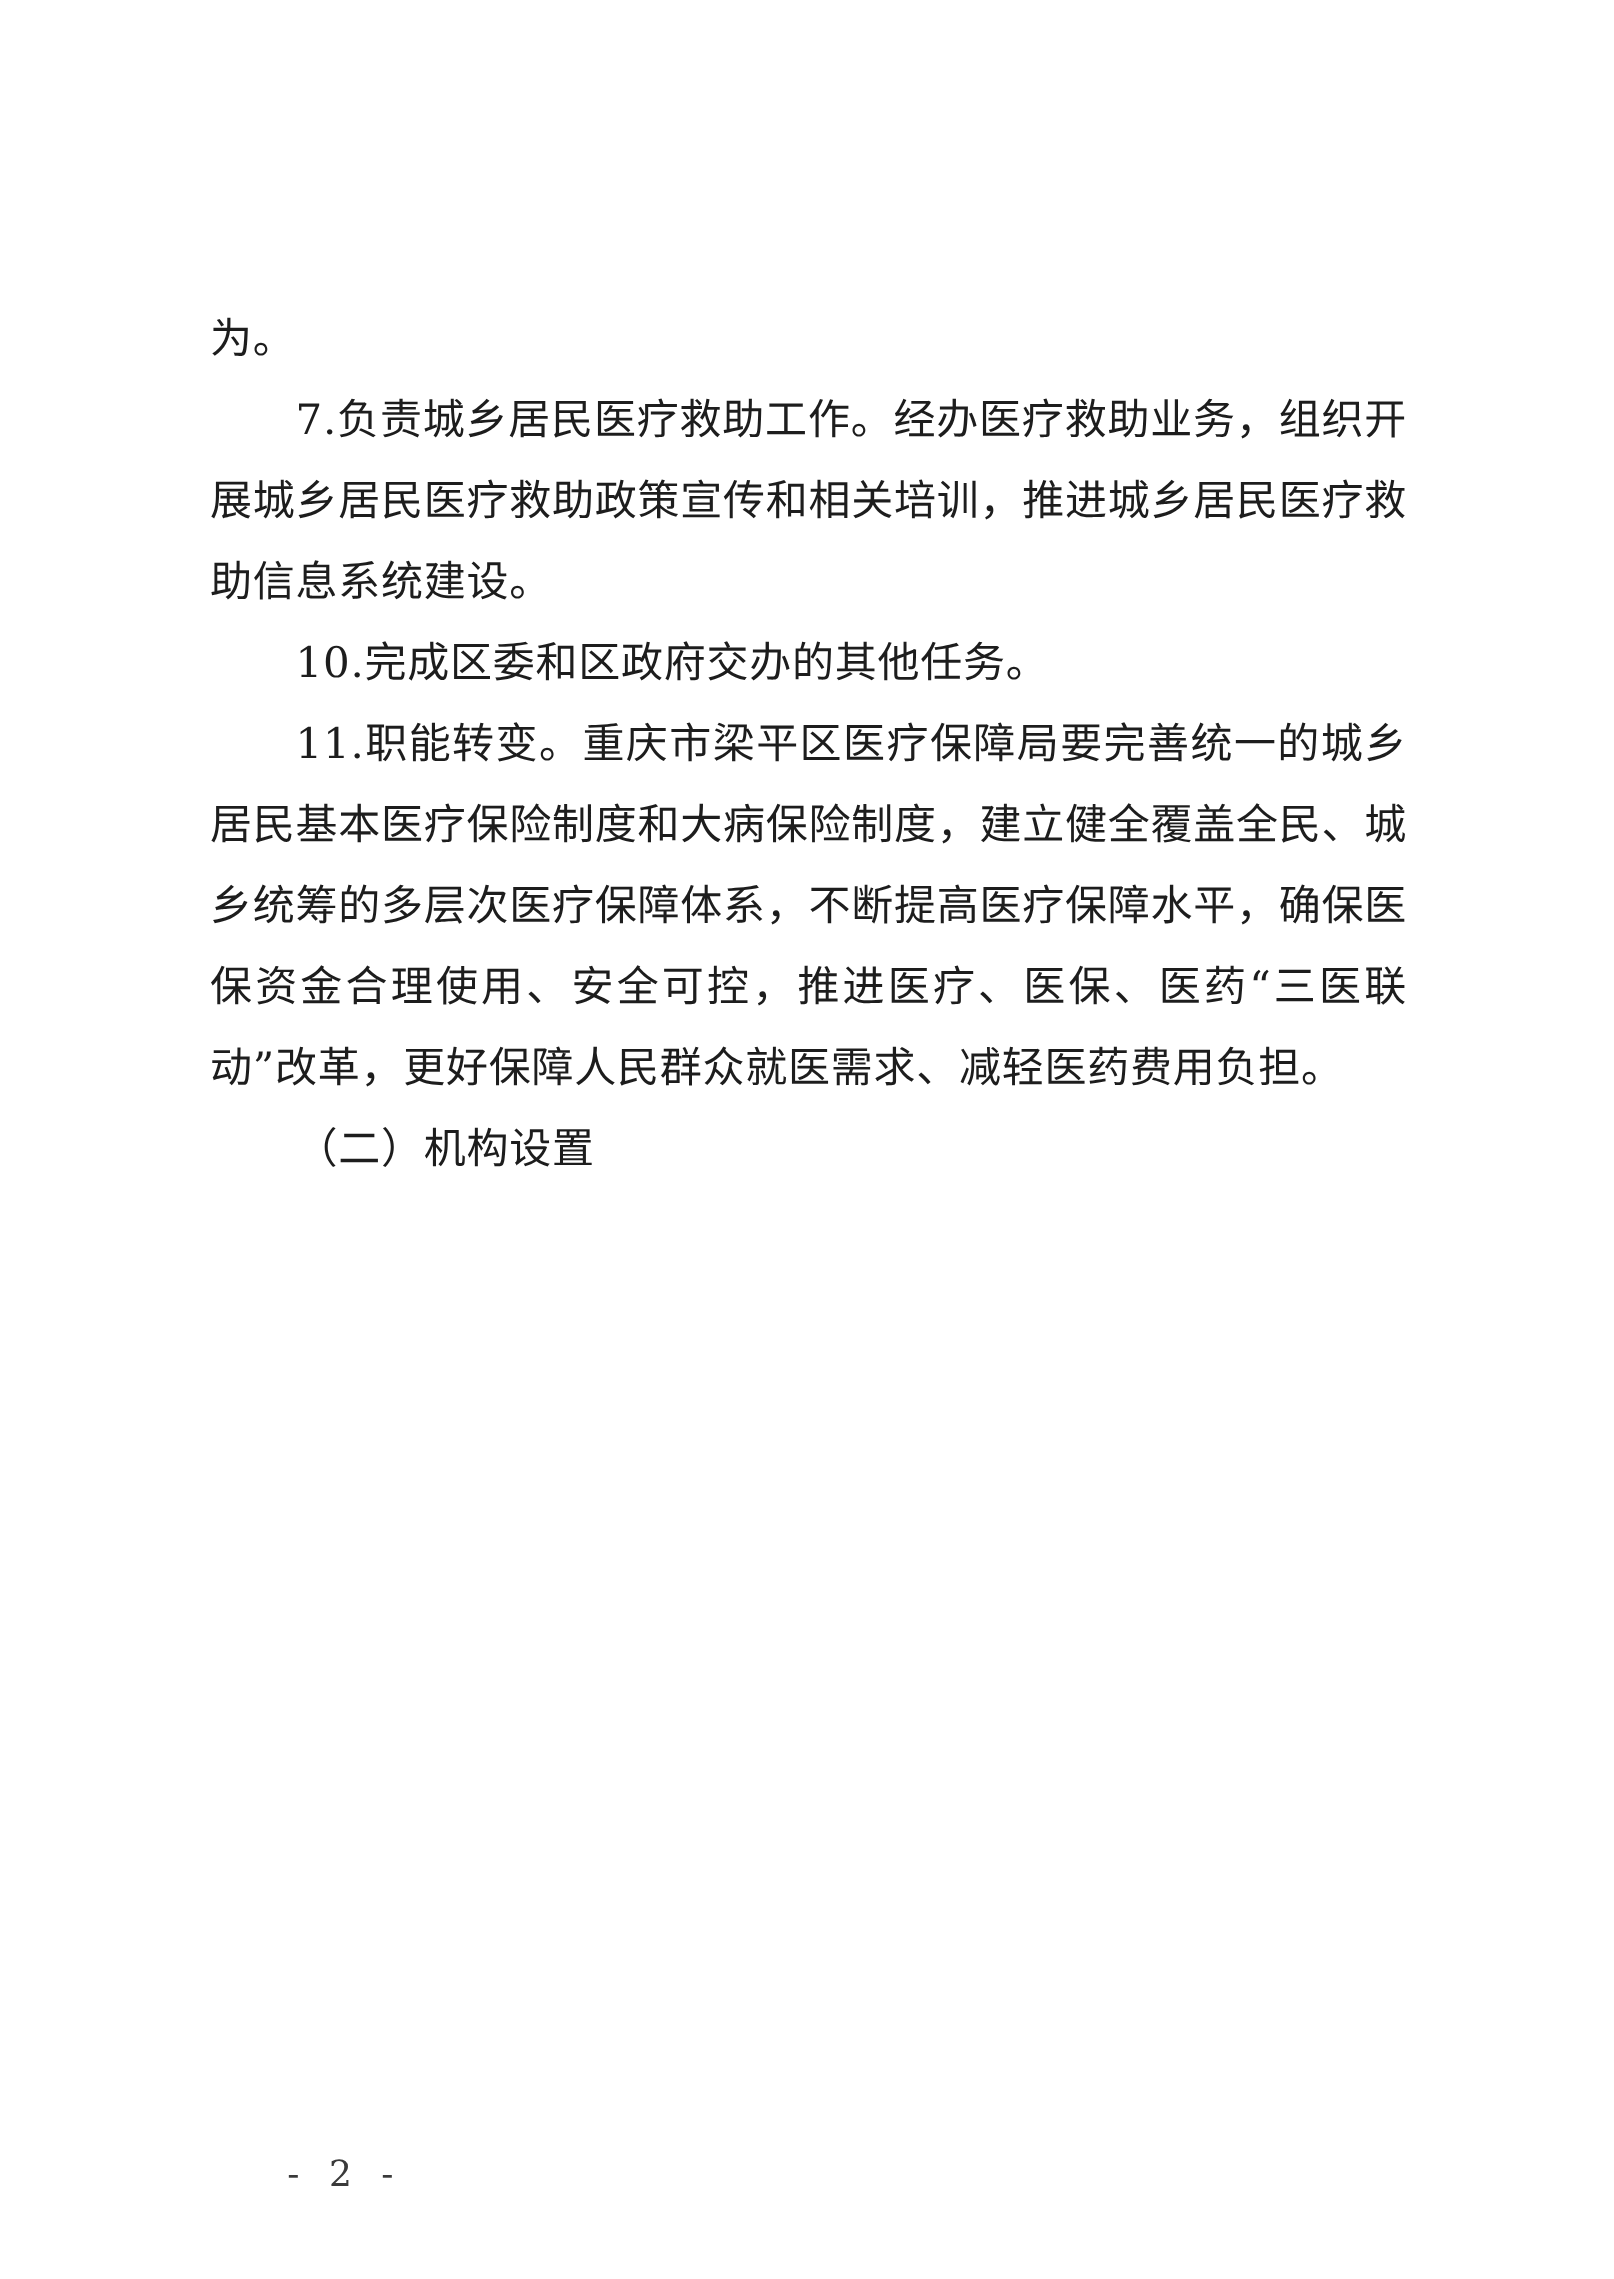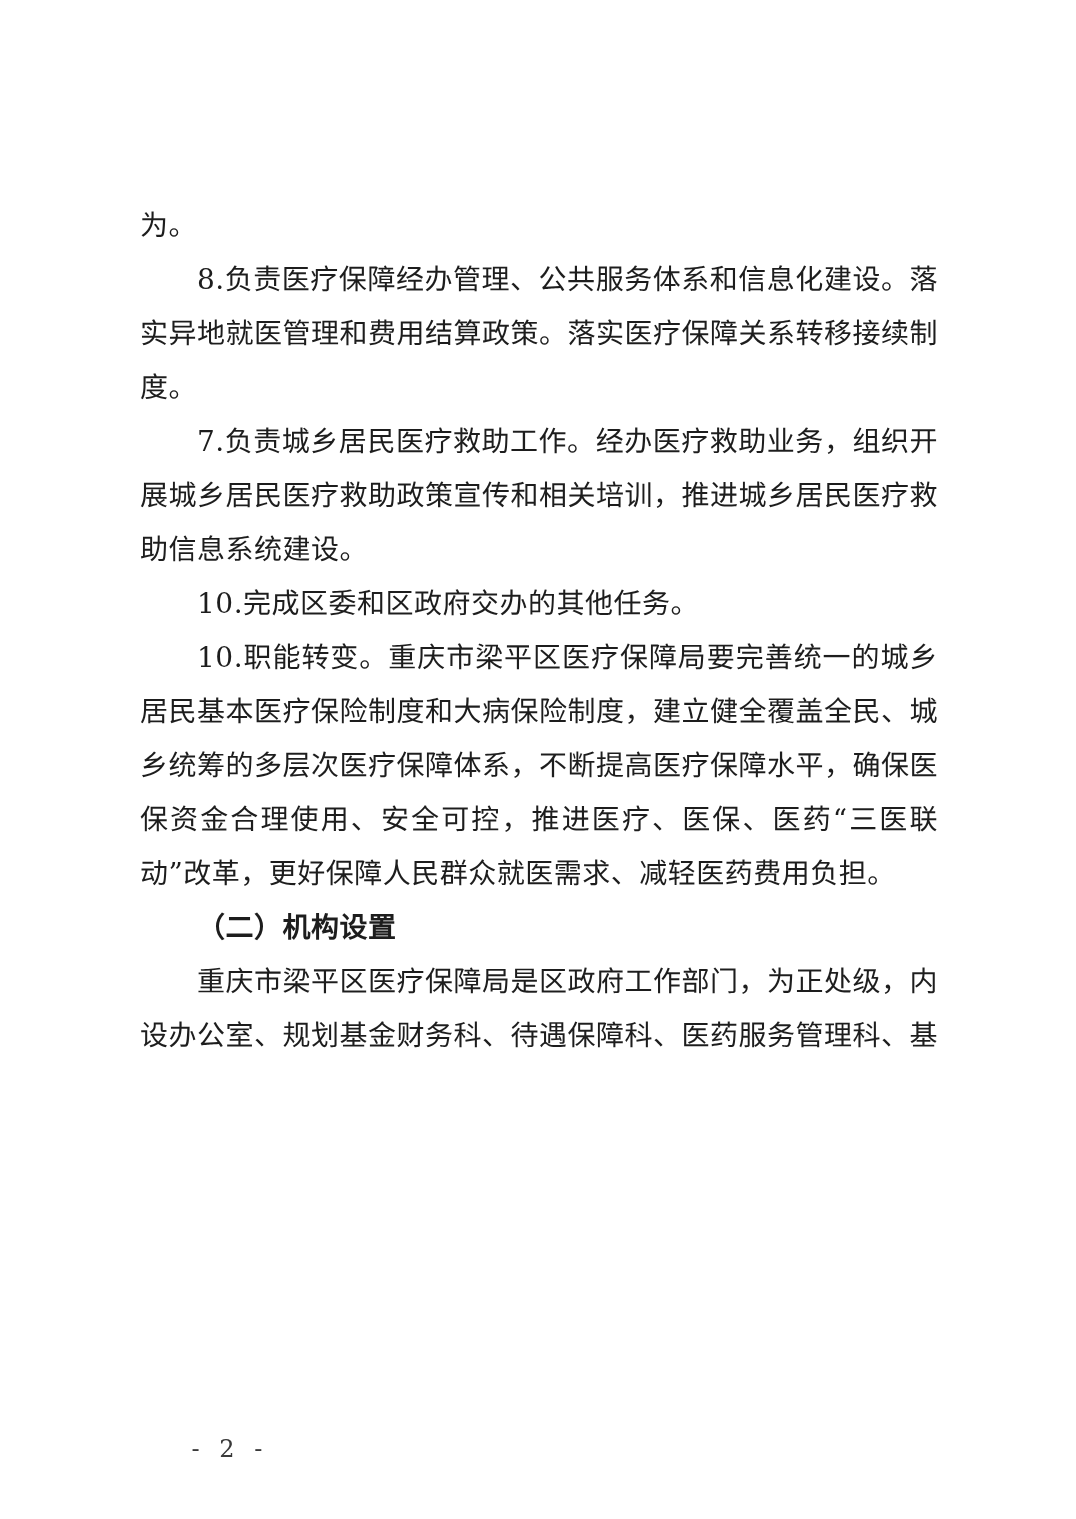--- a/index.html
+++ b/index.html
@@ -28,46 +28,44 @@
     color: #1d1d1d;
     text-align: justify;
     text-indent: 57px;
     letter-spacing: 0.5px;
     font-weight: normal;
   }
   .para.no-indent {
     text-indent: 0;
   }
   .para.heading {
-    font-weight: bold;
+    font-weight: normal;
     text-align: left;
   }
   .footer {
     position: absolute;
     left: 137px;
     top: 1404px;
     font-size: 24px;
     line-height: 30px;
     color: #3a3a3a;
     letter-spacing: 6px;
     white-space: pre;
   }
 </style>
 </head>
 <body>
 
 <div class="page">
 
   <main class="content">
     <p class="para no-indent">为。</p>
-    <p class="para">8.负责医疗保障经办管理、公共服务体系和信息化建设。落实异地就医管理和费用结算政策。落实医疗保障关系转移接续制度。</p>
     <p class="para">7.负责城乡居民医疗救助工作。经办医疗救助业务，组织开展城乡居民医疗救助政策宣传和相关培训，推进城乡居民医疗救助信息系统建设。</p>
     <p class="para">10.完成区委和区政府交办的其他任务。</p>
-    <p class="para">10.职能转变。重庆市梁平区医疗保障局要完善统一的城乡居民基本医疗保险制度和大病保险制度，建立健全覆盖全民、城乡统筹的多层次医疗保障体系，不断提高医疗保障水平，确保医保资金合理使用、安全可控，推进医疗、医保、医药“三医联动”改革，更好保障人民群众就医需求、减轻医药费用负担。</p>
+    <p class="para">11.职能转变。重庆市梁平区医疗保障局要完善统一的城乡居民基本医疗保险制度和大病保险制度，建立健全覆盖全民、城乡统筹的多层次医疗保障体系，不断提高医疗保障水平，确保医保资金合理使用、安全可控，推进医疗、医保、医药“三医联动”改革，更好保障人民群众就医需求、减轻医药费用负担。</p>
     <p class="para heading">（二）机构设置</p>
-    <p class="para">重庆市梁平区医疗保障局是区政府工作部门，为正处级，内设办公室、规划基金财务科、待遇保障科、医药服务管理科、基</p>
   </main>
 
   <footer class="footer">
     <span>- 2 -</span>
   </footer>
 
 </div>
 
 </body></html>

